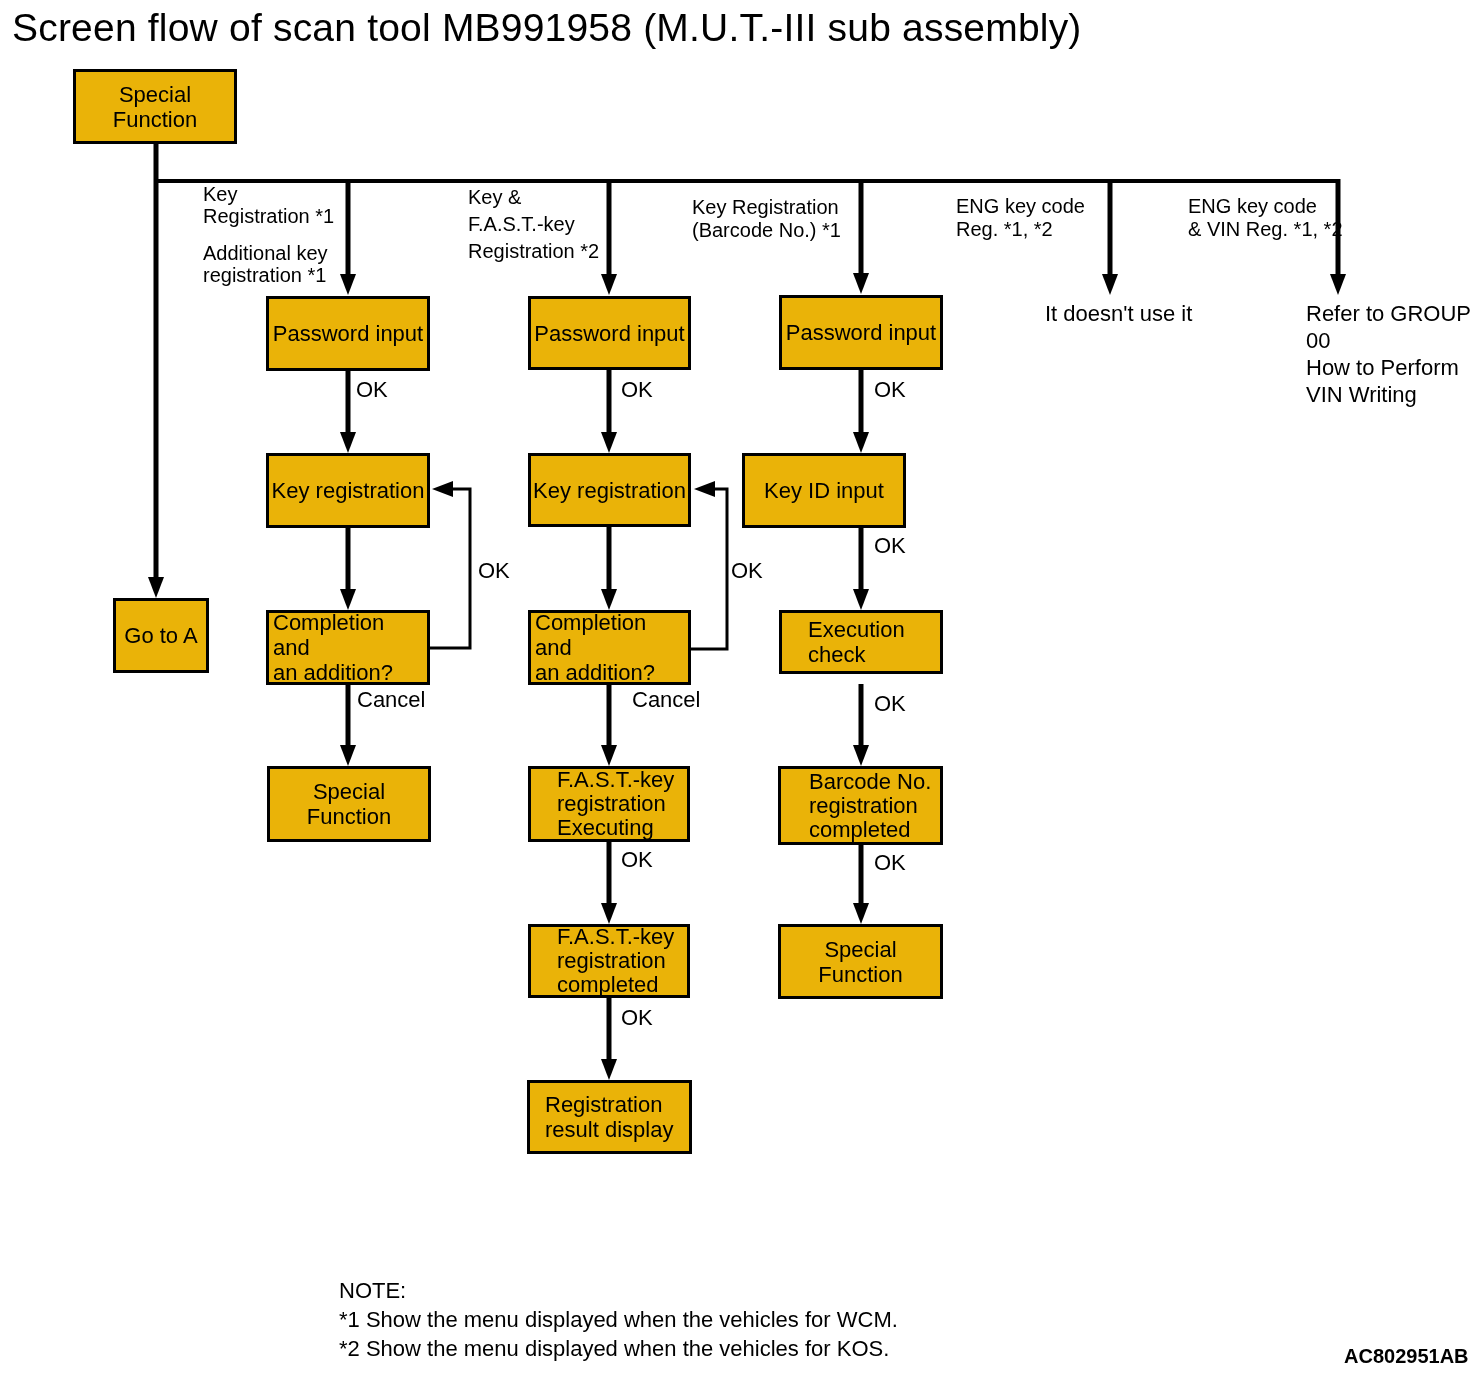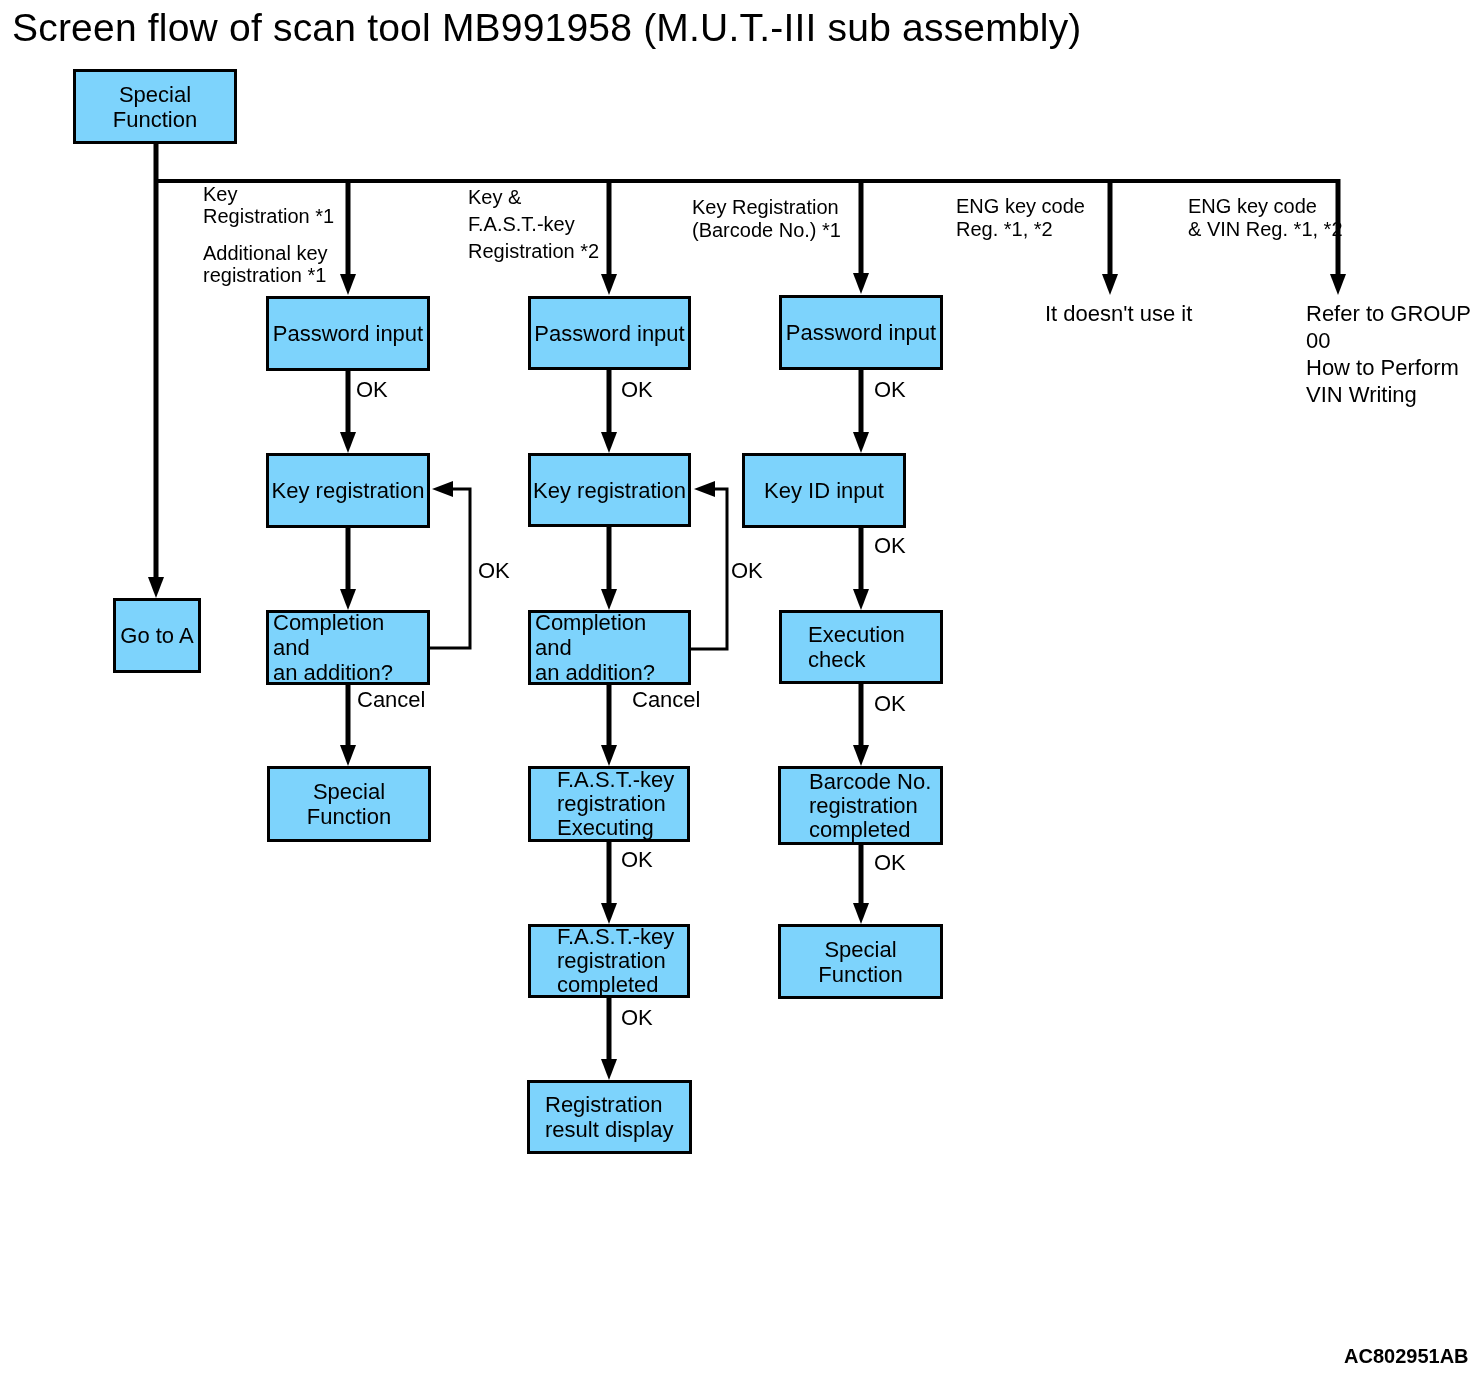--- a/index.html
+++ b/index.html
@@ -8,21 +8,21 @@
     font-family:"Liberation Sans",sans-serif;color:#000;overflow:hidden;
   }
   .title{
     position:absolute;left:12px;top:6px;margin:0;
     font-size:39px;font-weight:normal;letter-spacing:0.2px;white-space:nowrap;
   }
   svg.arrows{position:absolute;left:0;top:0;}
   svg.arrows line, svg.arrows polyline{stroke:#000;}
   svg.arrows polygon{fill:#000;stroke:none;}
   .node{
-    position:absolute;box-sizing:border-box;border:3px solid #000;background:#7dd3fc;
+    position:absolute;box-sizing:border-box;border:3px solid #000;background:#eab308;
     display:flex;align-items:center;justify-content:center;text-align:center;
     font-size:22px;line-height:25px;white-space:pre-line;
   }
   .node.al{justify-content:flex-start;text-align:left;}
   .blabel{
     position:absolute;font-size:20px;line-height:22px;white-space:pre-line;
   }
   .elabel{position:absolute;font-size:22px;white-space:nowrap;}
   .terminal{position:absolute;font-size:22px;line-height:27px;white-space:pre-line;}
   .note{position:absolute;left:339px;top:1276px;font-size:22px;line-height:29px;}
@@ -120,21 +120,21 @@
       <polygon points="853,745 869,745 861,766"></polygon>
     </g>
     <g>
       <line x1="861" y1="841" x2="861" y2="910" stroke-width="5"></line>
       <polygon points="853,903 869,903 861,924"></polygon>
     </g>
   </svg>
 
   <div class="node" style="left:73px;top:69px;width:164px;height:75px;">Special
 Function</div>
-  <div class="node" style="left:113px;top:598px;width:88px;height:75px;">Go to A</div>
+  <div class="node" style="left:113px;top:598px;width:96px;height:75px;">Go to A</div>
 
   <div class="node" style="left:266px;top:296px;width:164px;height:75px;">Password input</div>
   <div class="node" style="left:266px;top:453px;width:164px;height:75px;">Key registration</div>
   <div class="node al" style="left:266px;top:610px;width:164px;height:75px;padding-left:4px;">Completion and
 an addition?</div>
   <div class="node" style="left:267px;top:766px;width:164px;height:76px;">Special
 Function</div>
 
   <div class="node" style="left:528px;top:296px;width:163px;height:74px;">Password input</div>
   <div class="node" style="left:528px;top:453px;width:163px;height:74px;">Key registration</div>
@@ -144,21 +144,21 @@
 registration
 Executing</div>
   <div class="node al" style="left:528px;top:924px;width:162px;height:74px;padding-left:26px;line-height:24px;">F.A.S.T.-key
 registration
 completed</div>
   <div class="node al" style="left:527px;top:1080px;width:165px;height:74px;padding-left:15px;">Registration
 result display</div>
 
   <div class="node" style="left:779px;top:295px;width:164px;height:75px;">Password input</div>
   <div class="node" style="left:742px;top:453px;width:164px;height:75px;">Key ID input</div>
-  <div class="node al" style="left:779px;top:610px;width:164px;height:74px;padding-left:26px;">Execution
+  <div class="node al" style="left:779px;top:610px;width:164px;height:64px;padding-left:26px;">Execution
 check</div>
   <div class="node al" style="left:778px;top:766px;width:165px;height:79px;padding-left:28px;line-height:24px;">Barcode No.
 registration
 completed</div>
   <div class="node" style="left:778px;top:924px;width:165px;height:75px;">Special
 Function</div>
 
   <div class="blabel" style="left:203px;top:183px;">Key
 Registration *1</div>
   <div class="blabel" style="left:203px;top:242px;">Additional key
@@ -186,16 +186,21 @@
   <span class="elabel" style="left:874px;top:377px;">OK</span>
   <span class="elabel" style="left:874px;top:533px;">OK</span>
   <span class="elabel" style="left:874px;top:691px;">OK</span>
   <span class="elabel" style="left:874px;top:850px;">OK</span>
 
   <div class="terminal" style="left:1045px;top:300px;">It doesn't use it</div>
   <div class="terminal" style="left:1306px;top:300px;">Refer to GROUP 00
 How to Perform
 VIN Writing</div>
 
+  <div class="note">
+    <div>NOTE:</div>
+    <div>*1 Show the menu displayed when the vehicles for WCM.</div>
+    <div>*2 Show the menu displayed when the vehicles for KOS.</div>
+  </div>
 
   <div class="figcode">AC802951AB</div>
 
 </div>
 
 </body></html>

